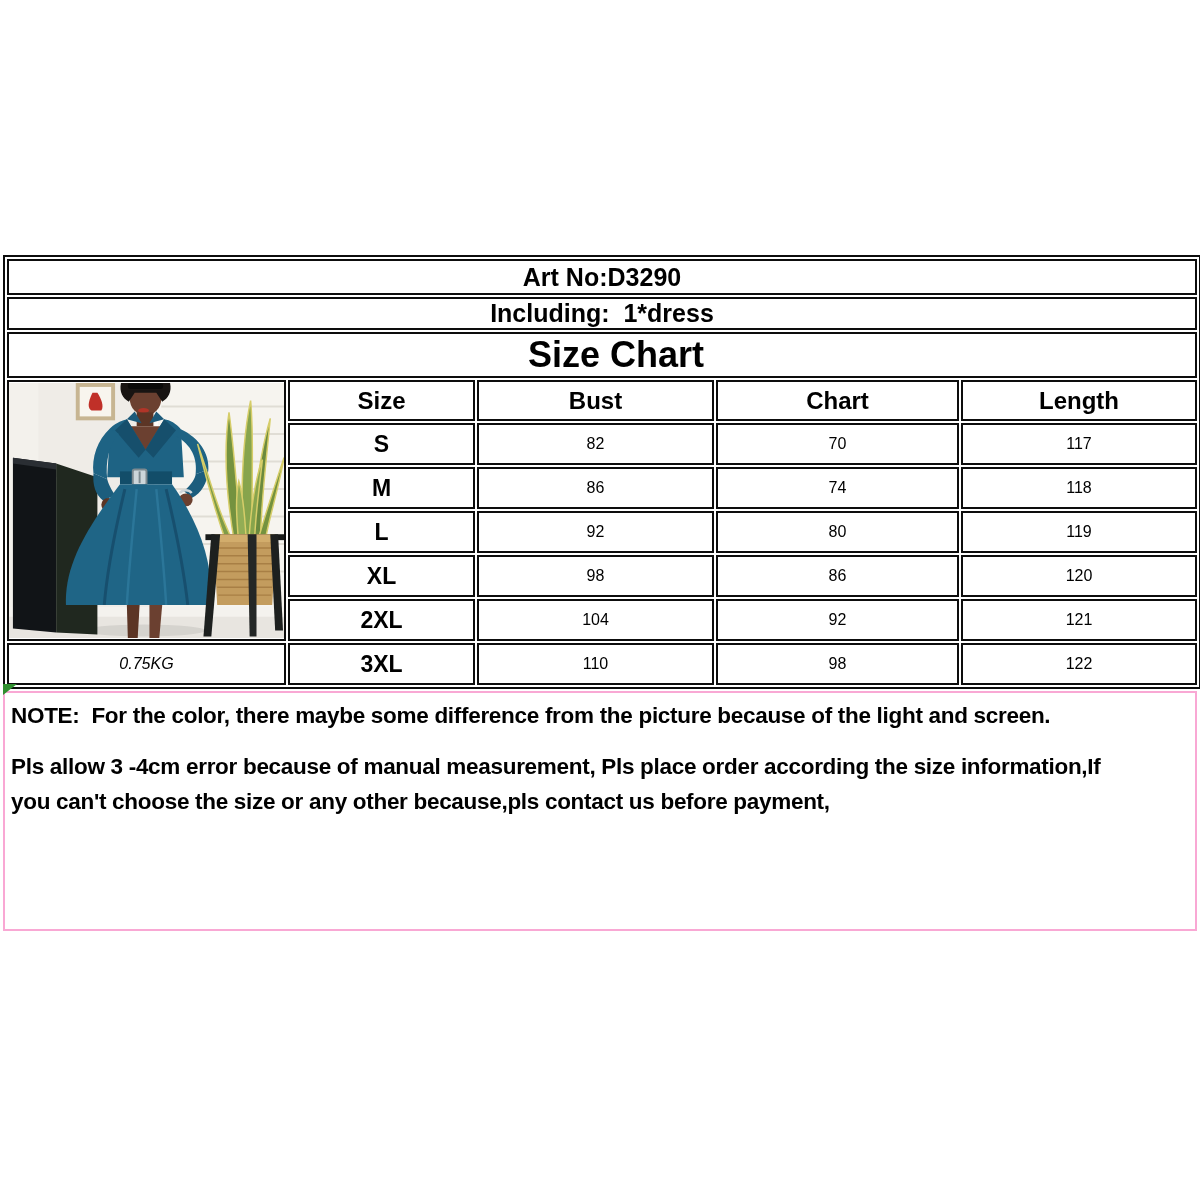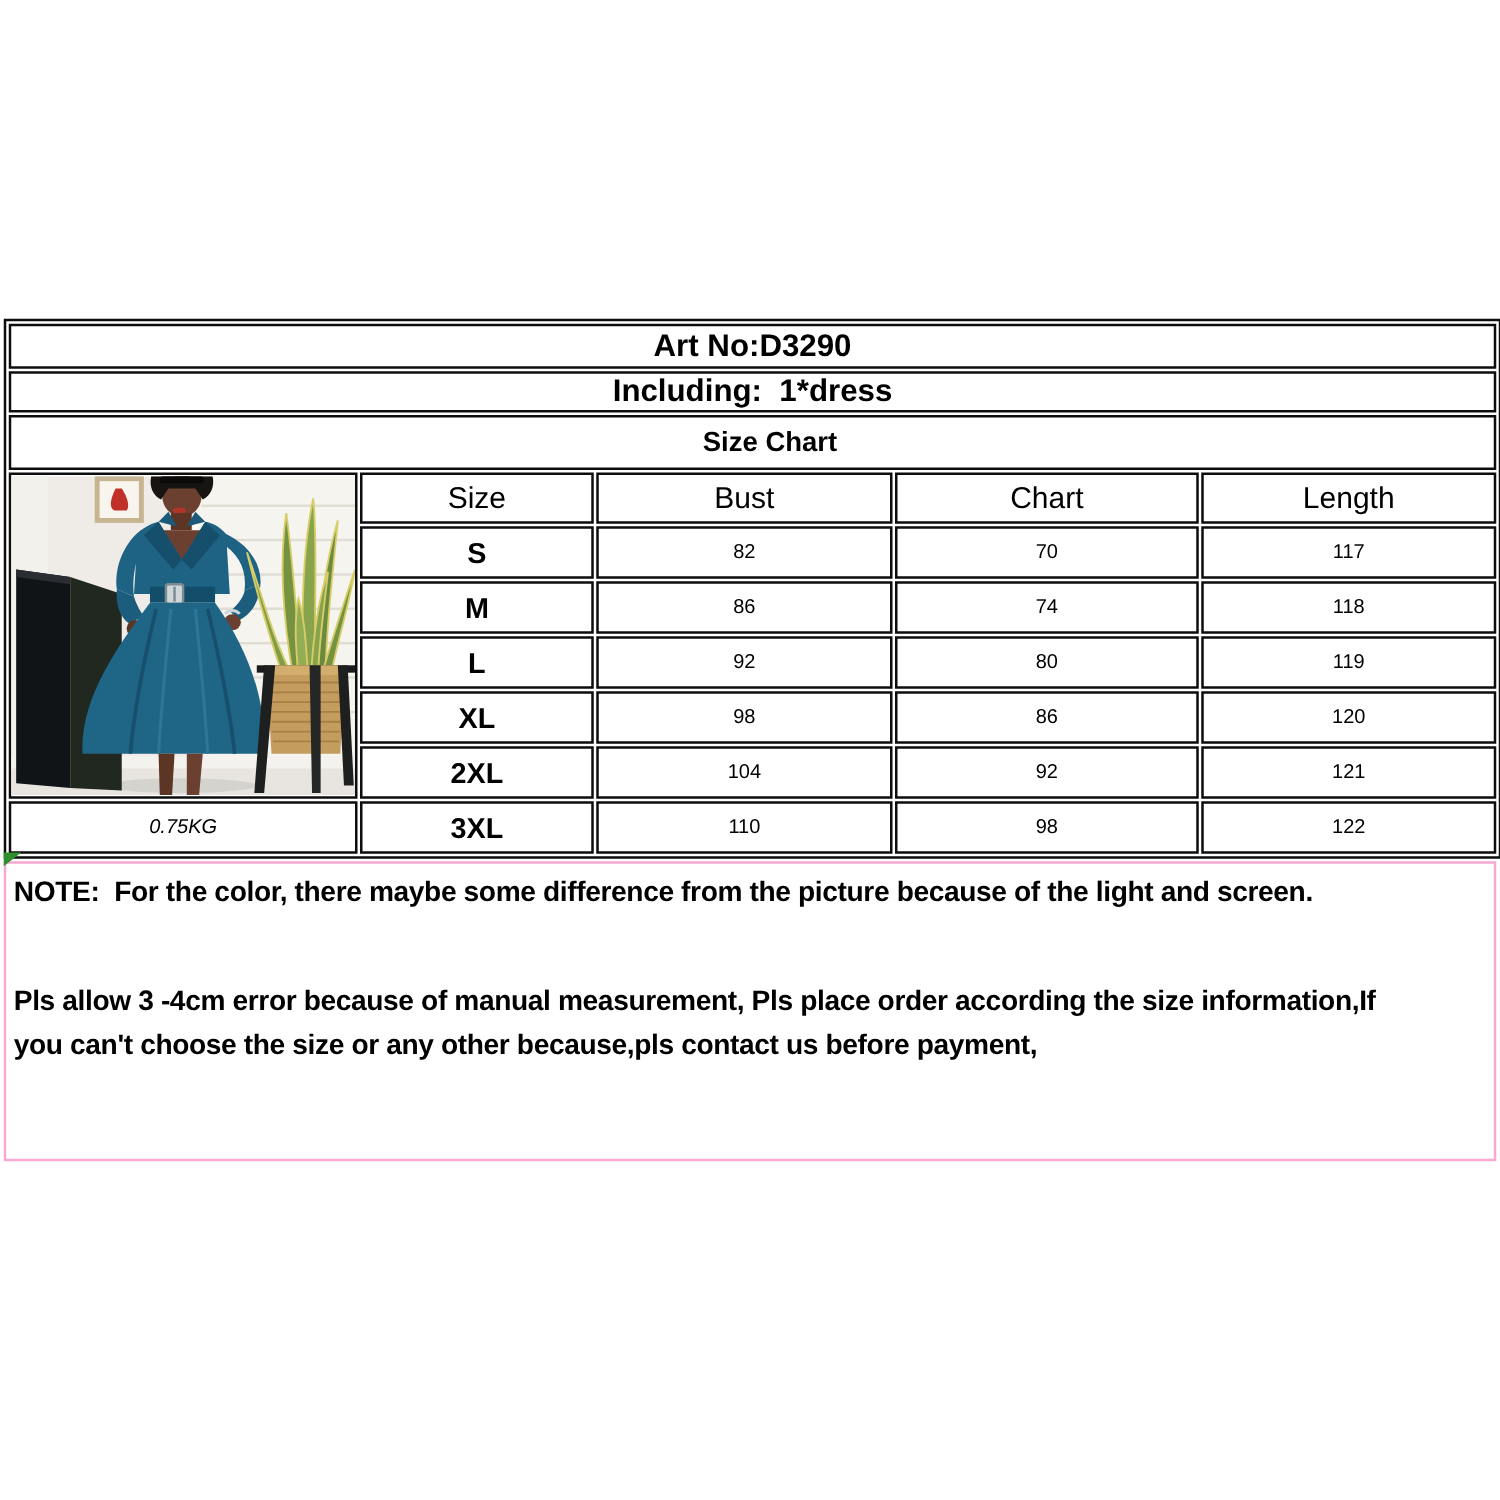--- a/index.html
+++ b/index.html
@@ -12,35 +12,35 @@
     width:100%;table-layout:fixed;background:#ffffff;
     border-collapse:separate;border-spacing:2px;
     border:2px solid #0d0d0d;
   }
   table.grid td,table.grid th{
     border:2px solid #0d0d0d;text-align:center;vertical-align:middle;
     padding:0;overflow:hidden;background:#fff;
   }
   tr.r-art{height:36px;}  tr.r-art td{font-size:25px;font-weight:bold;text-align:center;}
   tr.r-inc{height:28px;}  tr.r-inc td{font-size:25px;font-weight:bold;white-space:pre;}
-  tr.r-title{height:44px;} tr.r-title td{font-size:22px;font-weight:bold;padding-left:28px;}
-  tr.r-head{height:41px;}  tr.r-head th{font-size:24px;font-weight:normal;}
+  tr.r-title{height:44px;} tr.r-title td{font-size:36px;font-weight:bold;padding-left:28px;}
+  tr.r-head{height:41px;}  tr.r-head th{font-size:24px;font-weight:bold;}
   tr.r-data{height:42px;}
   tr.r-data th{font-size:23px;font-weight:bold;}
   tr.r-data td{font-size:16px;font-weight:normal;}
   td.weight{font-size:27px;font-weight:bold;font-style:italic;}
   td.photo-cell{padding:0;background:#efece7;}
   td.photo-cell svg{display:block;width:100%;height:100%;}
   .note{
     position:relative;margin-top:2px;border:2px solid #f9a8d4;background:#fff;
     box-sizing:border-box;min-height:240px;padding:5px 8px 8px 6px;
     font-size:22.5px;font-weight:600;letter-spacing:-0.3px;line-height:35px;
   }
   .note p{margin:0;white-space:pre-wrap;}
-  .note p.sp{margin-top:52px;}
+  .note p.sp{margin-top:16px;}
   .corner-marker{
     position:absolute;top:-9px;left:-2px;width:0;height:0;
     border-top:11px solid #2f8f2f;border-right:14px solid transparent;
   }
 </style>
 </head>
 <body>
 
 <div class="sheet">
   <table class="grid">

